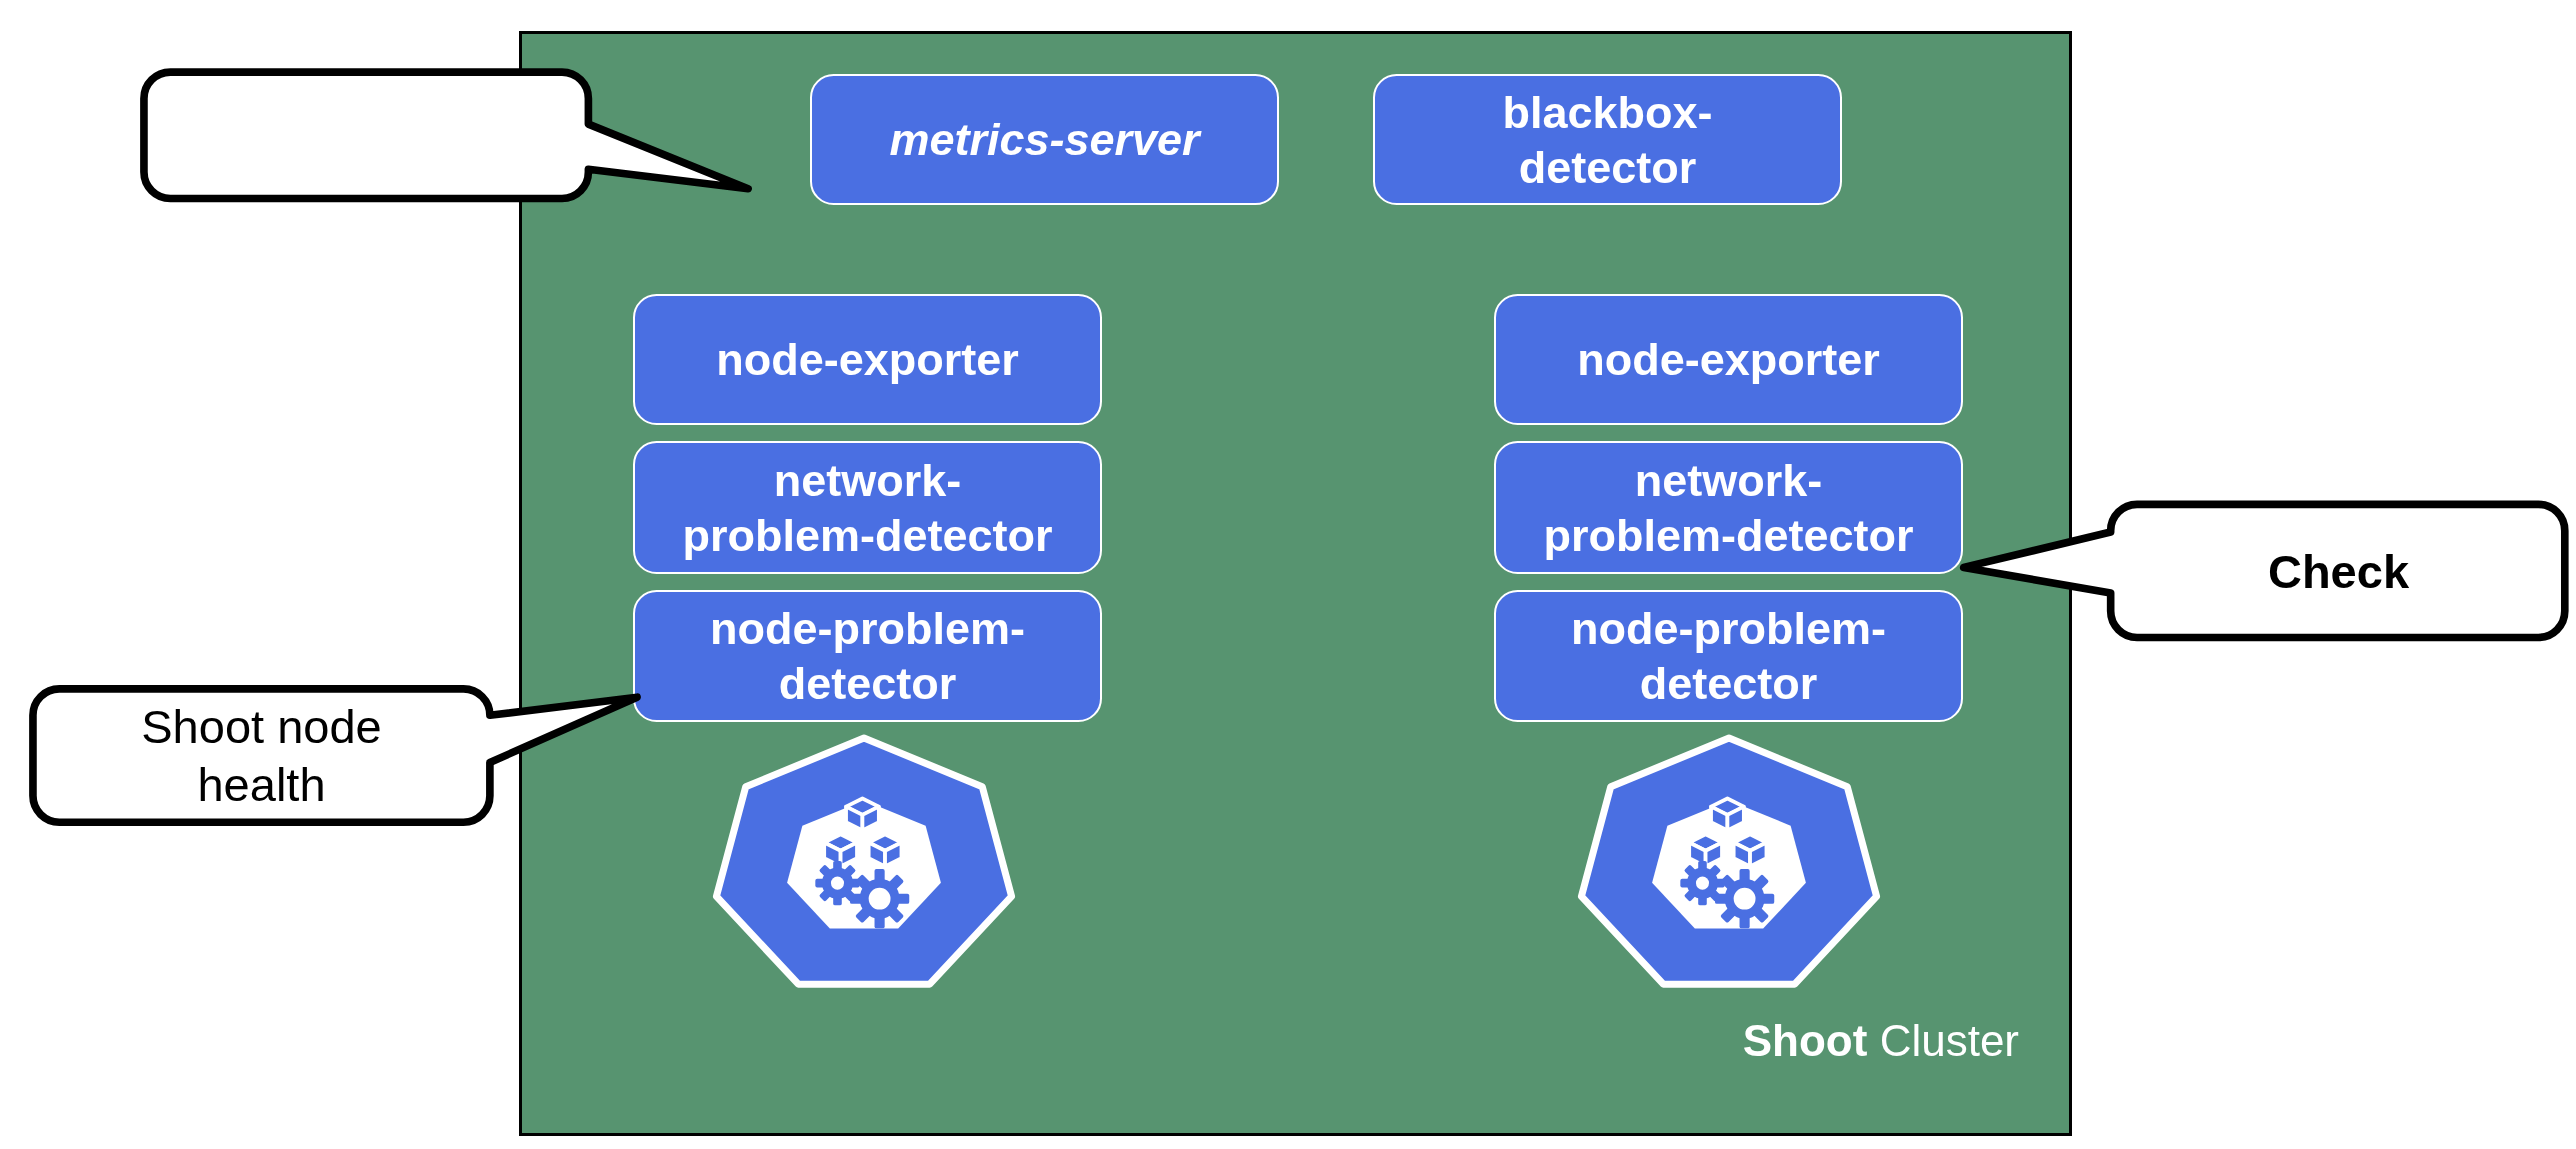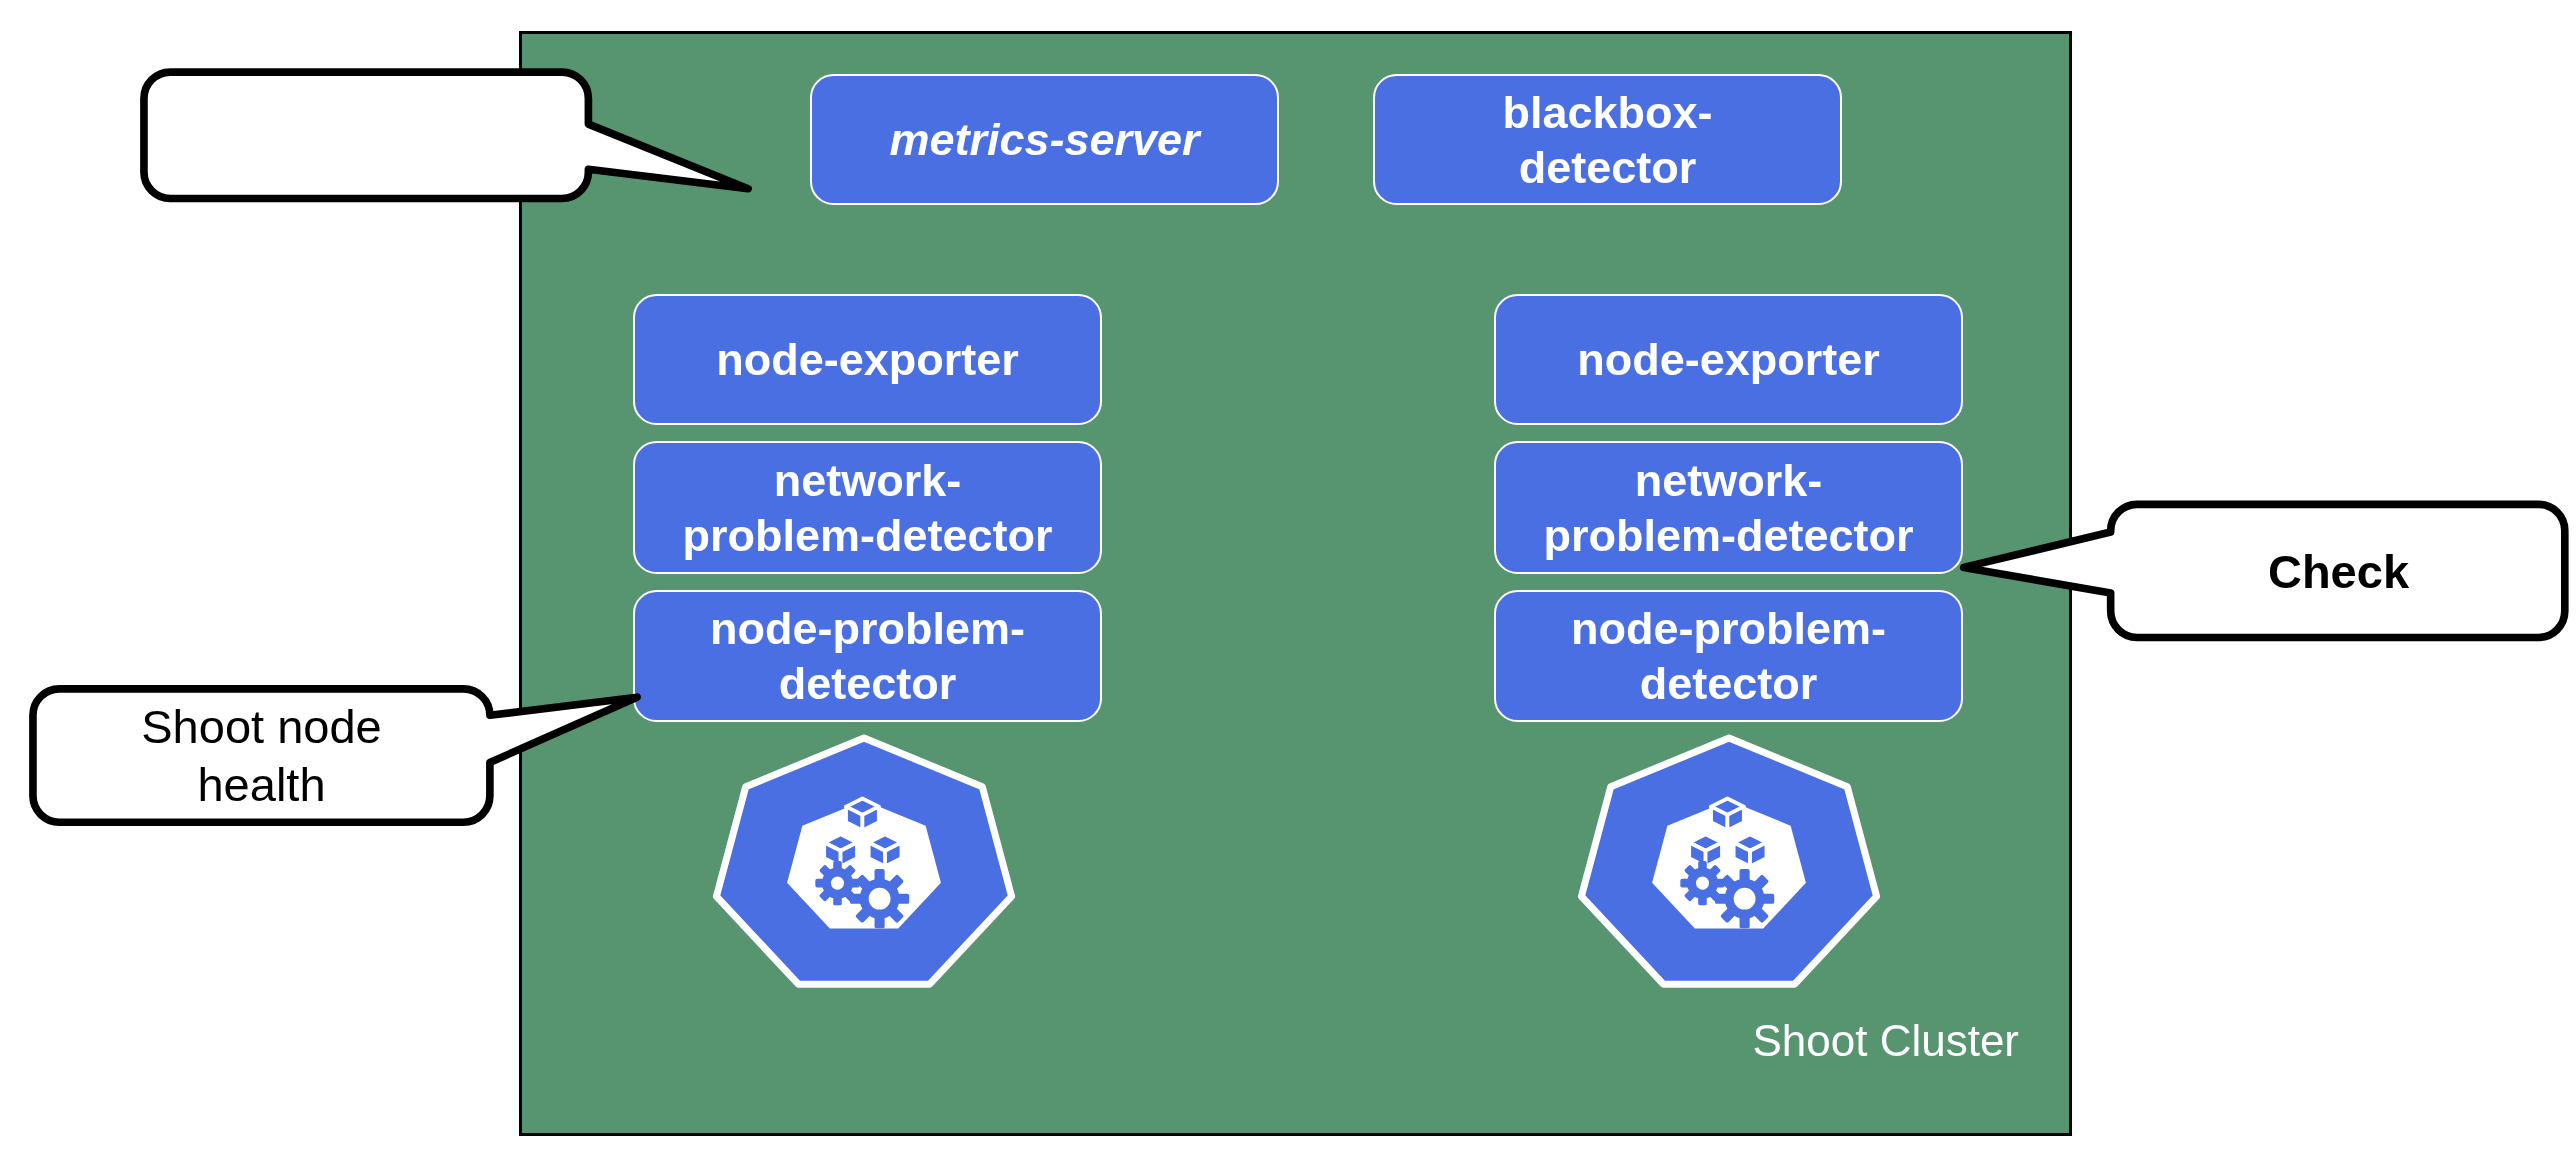--- a/index.html
+++ b/index.html
@@ -13,21 +13,21 @@
   
   .cluster {
     position:absolute; left:519px; top:31px; width:1553px; height:1105px;
     background:var(--cluster-green,#579470);
     border:3.5px solid #000;
   }
   .cluster-label {
     position:absolute; right:50px; bottom:16.7px;
     font-size:44px; color:#ffffff; white-space:pre;
   }
-  .cluster-label .b { font-weight:400; }
+  .cluster-label .b { font-weight:700; }
 
   
   .svc {
     position:absolute;
     display:flex; flex-direction:column; align-items:center; justify-content:center;
     text-align:center;
     background:var(--node-blue,#4a6fe2);
     border:2.8px solid #ffffff; border-radius:23.6px;
     color:#ffffff; font-weight:700; font-size:45px; line-height:55px;
   }

